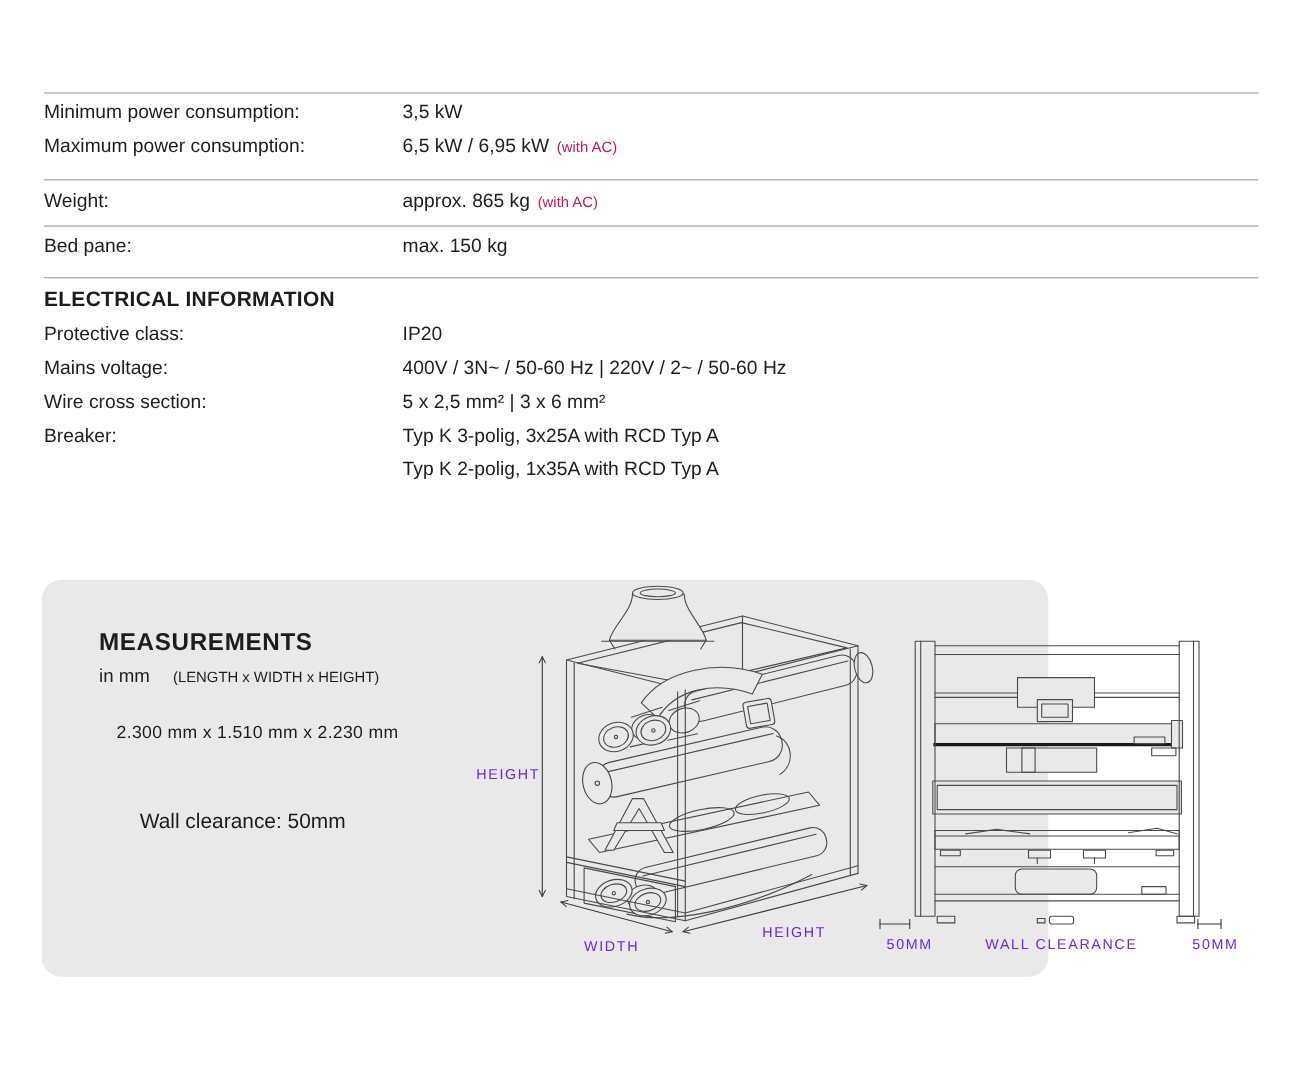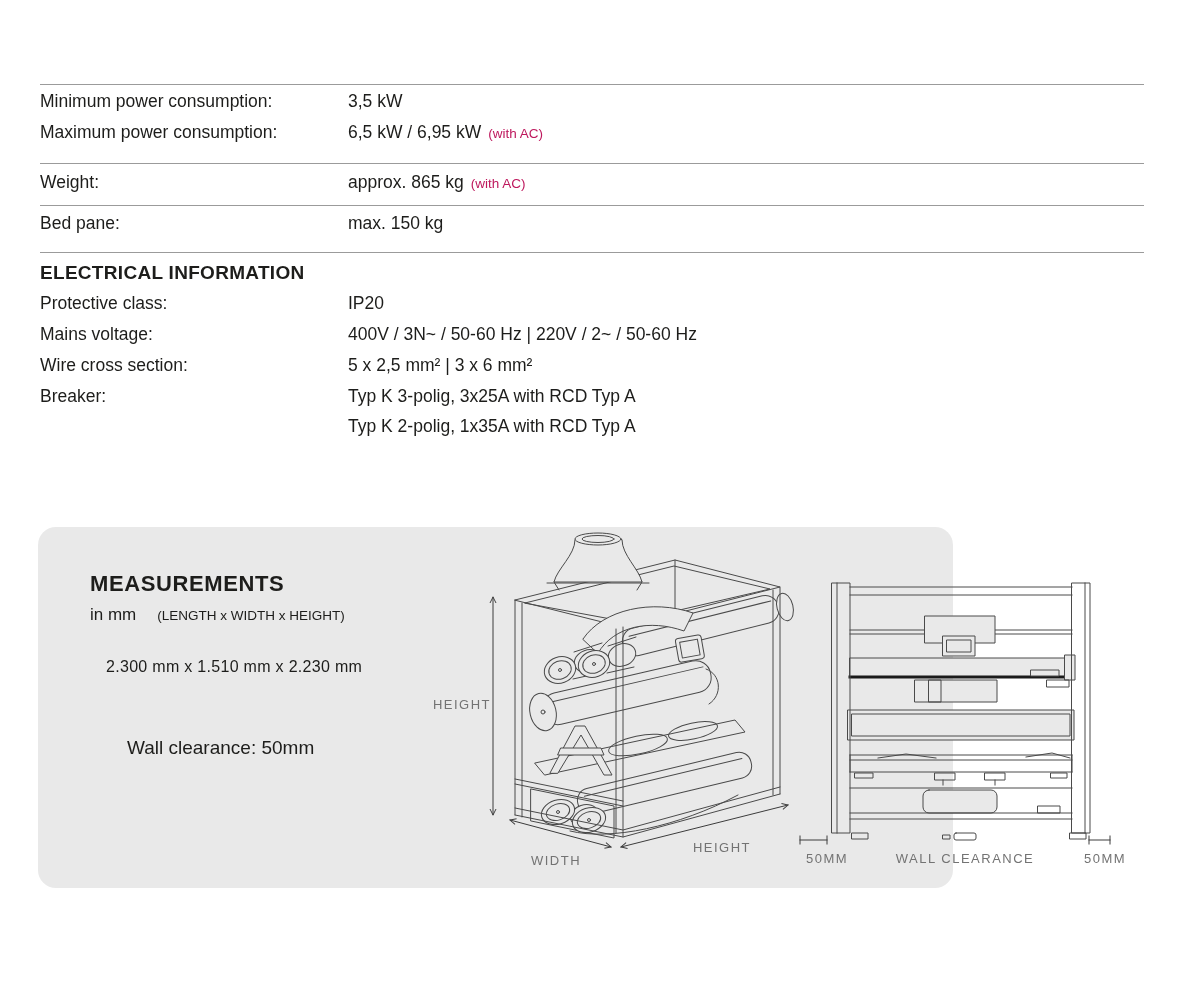--- a/index.html
+++ b/index.html
@@ -5,35 +5,35 @@
   html,body{margin:0;padding:0;}
   body{
     width:1180px;height:983px;position:relative;
     background:#ffffff;color:#1d1d1b;
     font-family:"Liberation Sans", sans-serif;
     overflow:hidden;
   }
   .rule{position:absolute;left:40px;width:1104px;border-top:1px solid #9b9b9b;height:0;}
   .spec-row{position:absolute;left:40px;width:1110px;font-size:17.5px;line-height:18px;white-space:nowrap;}
   .spec-row .lbl{display:inline-block;width:308px;vertical-align:baseline;}
-  .spec-row .val{vertical-align:baseline;}
+  .spec-row .val{vertical-align:baseline;margin-left:18px;}
   .spec-row .note{font-size:13.5px;margin-left:7px;vertical-align:baseline;color:#be185d;}
   .section-heading{position:absolute;left:40px;font-size:19px;font-weight:bold;letter-spacing:.3px;white-space:nowrap;}
   
   .panel{
     position:absolute;left:38px;top:527px;width:915px;height:361px;
     background:#e9e9e9;border-radius:18px;
   }
   .panel .title{position:absolute;left:52px;top:44px;font-size:22px;font-weight:bold;letter-spacing:.6px;}
   .panel .subtitle{position:absolute;left:52px;top:78px;font-size:17px;white-space:nowrap;}
   .panel .subtitle .sub-note{font-size:13.5px;margin-left:21px;}
   .panel .dims{position:absolute;left:68px;top:131px;font-size:16px;letter-spacing:.3px;white-space:nowrap;}
   .panel .wall{position:absolute;left:52px;top:210px;font-size:19px;white-space:nowrap;margin-left:37px;}
   .dwg-label{
-    position:absolute;font-size:13px;letter-spacing:1.5px;color:#737373;
+    position:absolute;font-size:13px;letter-spacing:1.5px;color:#6d28d9;
     transform:translate(-50%,-50%);white-space:nowrap;
   }
   .panel svg{position:absolute;left:0;top:0;}
 </style>
 </head>
 <body>
 
 <div class="rule" style="top:84px"></div>
 <div class="rule" style="top:163px"></div>
 <div class="rule" style="top:205px"></div>

